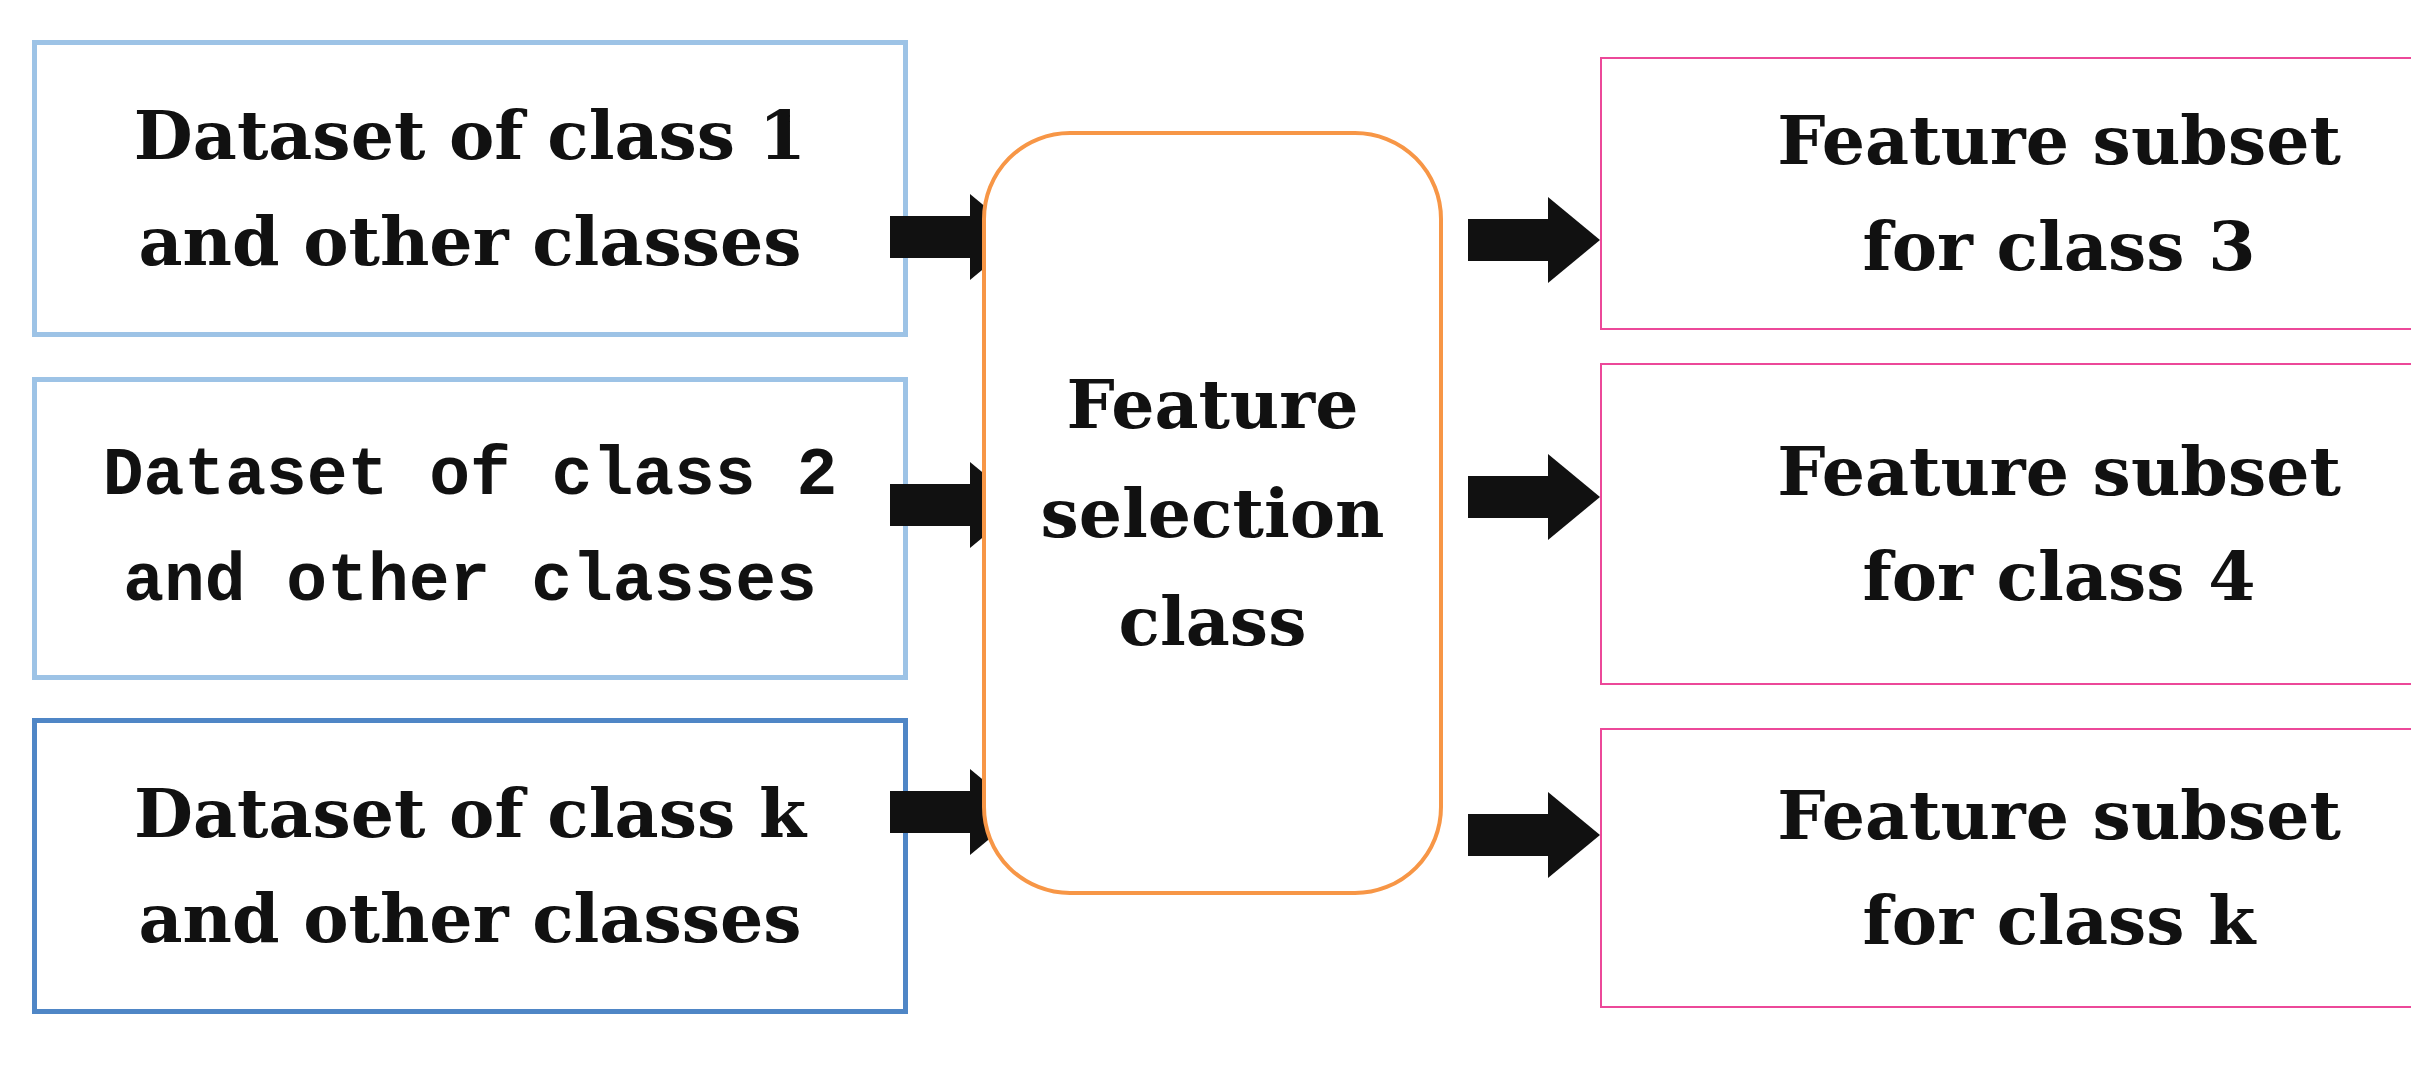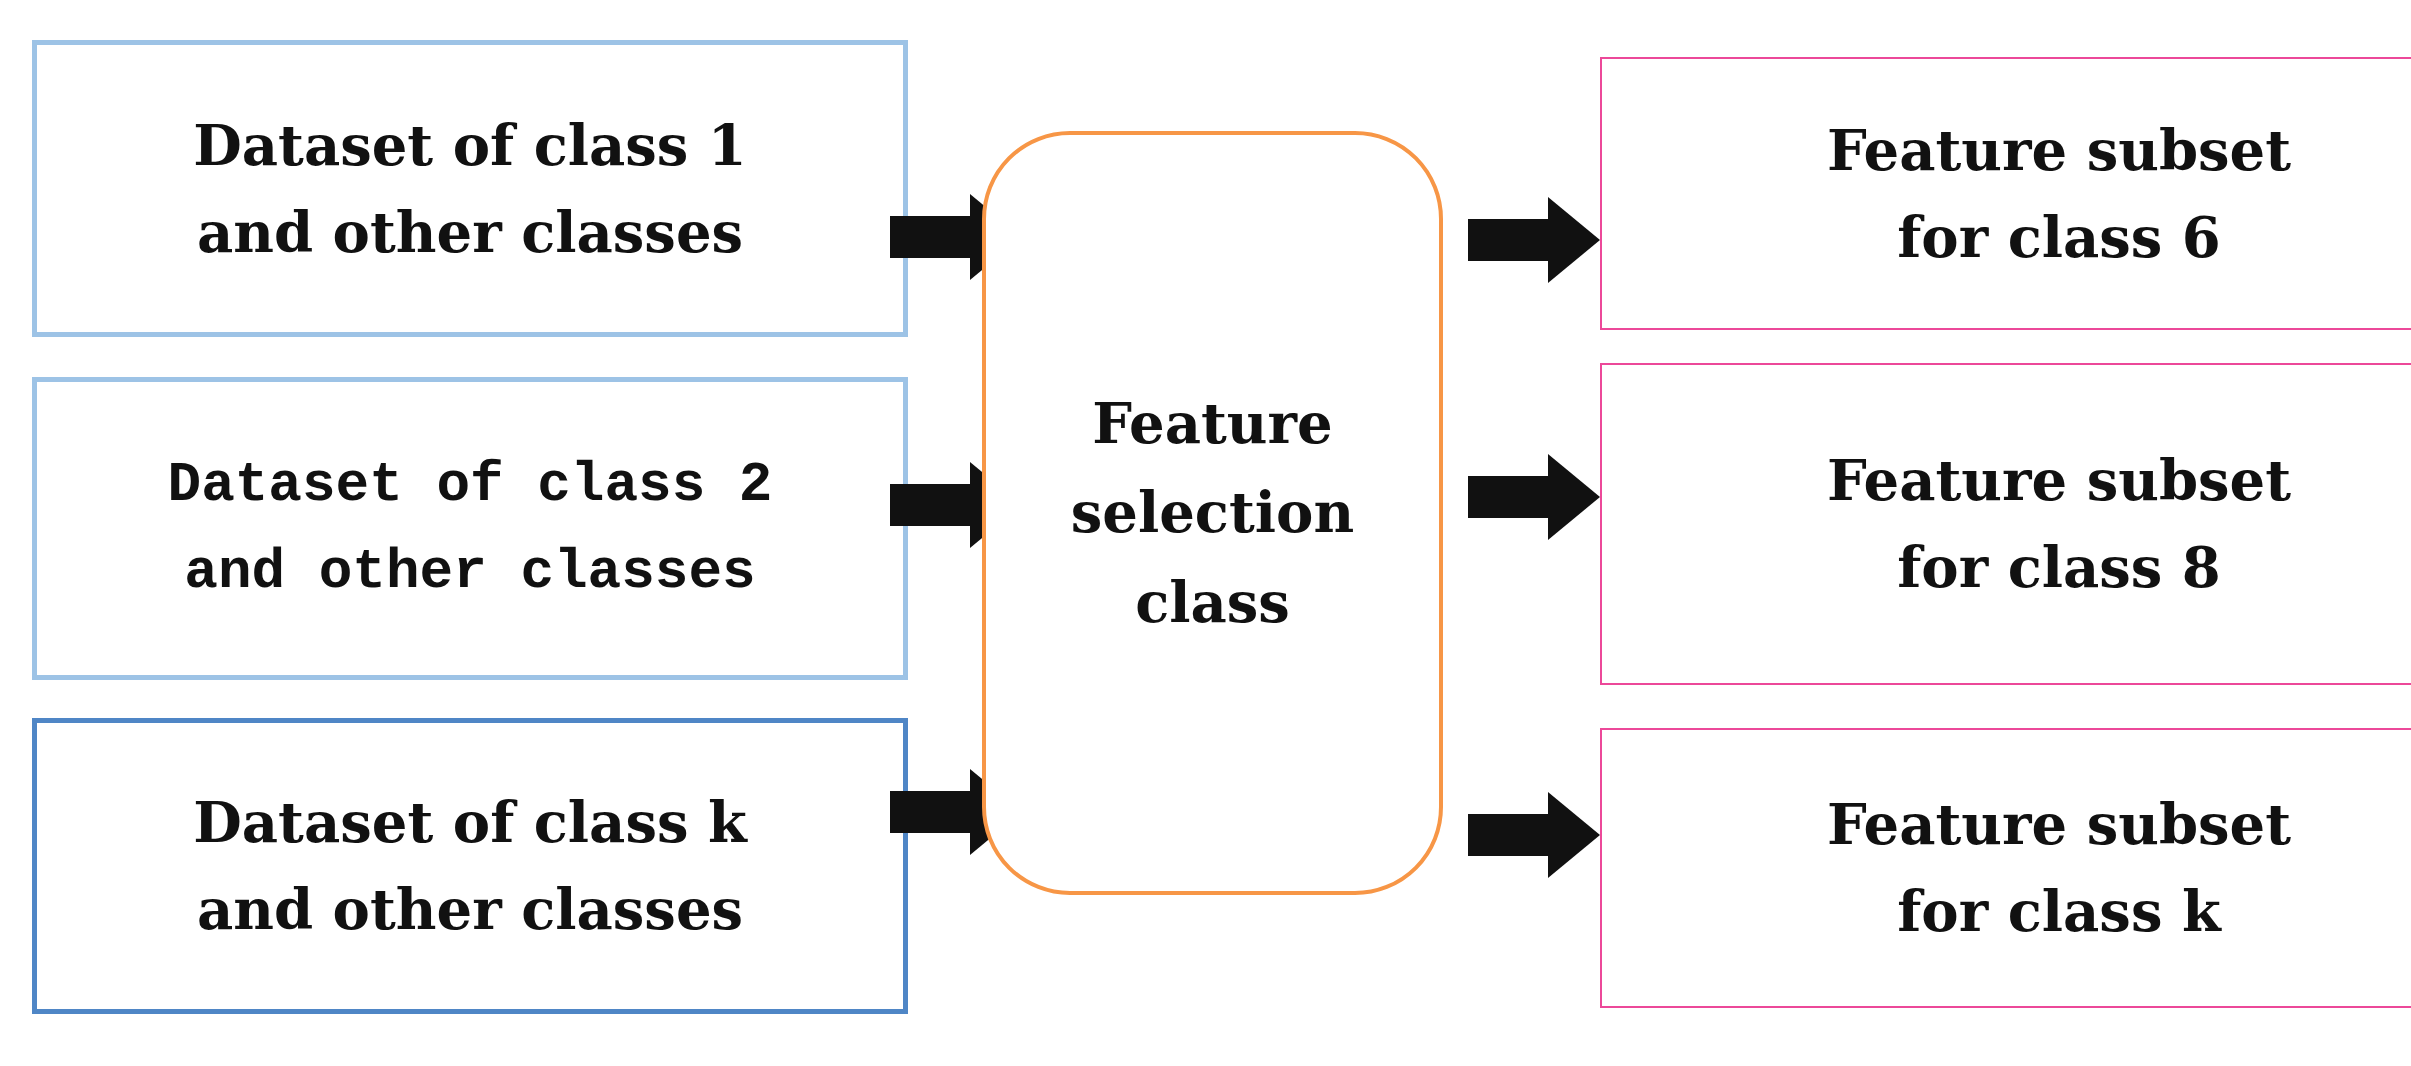--- a/index.html
+++ b/index.html
@@ -15,21 +15,21 @@
     position: absolute;
     box-sizing: border-box;
     background: #ffffff;
     display: flex;
     flex-direction: column;
     align-items: center;
     justify-content: center;
     text-align: center;
     font-weight: bold;
     color: #111111;
-    font-size: 56px;
+    font-size: 68px;
     line-height: 1.55;
   }
   .input-box  { left: 32px; width: 876px; border: 5px solid #9dc3e6; }
   #input-box-1 { top: 40px;  height: 297px; }
   #input-box-2 { top: 377px; height: 303px; font-family: Liberation Mono, monospace; }
   #input-box-3 { top: 718px; height: 296px; border-color: #4f86c6; }
 
   .process-box {
     left: 982px; top: 131px; width: 461px; height: 764px;
     border: 4px solid #f79646;
@@ -110,24 +110,24 @@
     <div class="shaft"></div>
     <div class="head"></div>
   </div>
   <div class="arrow arrow-right" id="arrow-out-3">
     <div class="shaft"></div>
     <div class="head"></div>
   </div>
 
   <div class="box output-box" id="output-box-1">
     <span class="line">Feature subset</span>
-    <span class="line">for class 6</span>
+    <span class="line">for class 3</span>
   </div>
   <div class="box output-box" id="output-box-2">
     <span class="line">Feature subset</span>
-    <span class="line">for class 8</span>
+    <span class="line">for class 4</span>
   </div>
   <div class="box output-box" id="output-box-3">
     <span class="line">Feature subset</span>
     <span class="line">for class k</span>
   </div>
 
 </div>
 
 </body></html>

